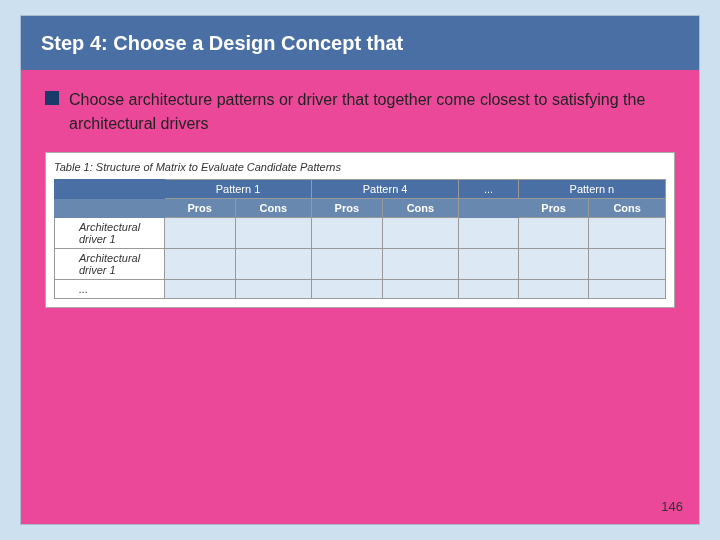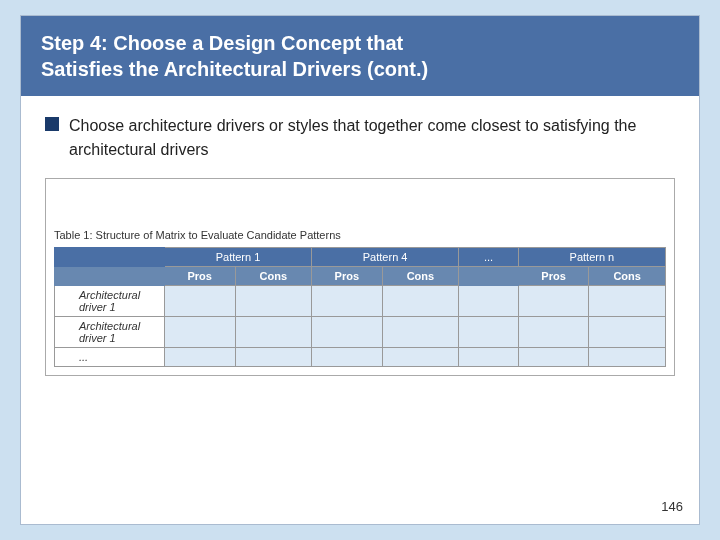--- a/index.html
+++ b/index.html
@@ -9,21 +9,21 @@
       background: #cce0f0;
       font-family: Arial, sans-serif;
       overflow: hidden;
       display: flex;
       align-items: center;
       justify-content: center;
     }
     .slide {
       width: 680px;
       height: 510px;
-      background: #ffffff;
+      background: #ec4899;
       border: 1px solid #aabbd0;
       position: relative;
       padding: 0;
       display: flex;
       flex-direction: column;
     }
     .title-bar {
       background: #4a6fa5;
       color: white;
       padding: 14px 20px;
@@ -53,24 +53,24 @@
       flex-shrink: 0;
       margin-top: 3px;
     }
     .table-container {
       background: white;
       border: 1px solid #aaa;
       padding: 8px;
       margin-top: 4px;
     }
     .table-title {
+      font-style: italic;
       font-size: 11px;
       color: #333;
       margin-bottom: 6px;
-      margin-top: 42px;
     }
     .matrix-table {
       width: 100%;
       border-collapse: collapse;
       font-size: 11px;
     }
     .matrix-table th, .matrix-table td {
       border: 1px solid #999;
       text-align: center;
       padding: 3px 5px;
@@ -122,26 +122,25 @@
       color: white;
       font-weight: bold;
     }
   </style>
 </head>
 <body>
 
 <div class="slide">
   <div class="title-bar">
     <div>Step 4: Choose a Design Concept that</div>
-    <div>Satisfies the Architectural Drivers (cont.)</div>
   </div>
   <div class="content-area">
     <div class="bullet-point">
       <div class="bullet-square"></div>
-      <span>Choose architecture drivers or styles that together come closest to satisfying the architectural drivers</span>
+      <span>Choose architecture patterns or driver that together come closest to satisfying the architectural drivers</span>
     </div>
 
     <div class="table-container">
       <div class="table-title">Table 1:    Structure of Matrix to Evaluate Candidate Patterns</div>
       <table class="matrix-table">
         <thead>
           <tr class="header-row-1">
             <th class="empty-cell" style="width:18%"></th>
             <th colspan="2">Pattern 1</th>
             <th colspan="2">Pattern 4</th>

